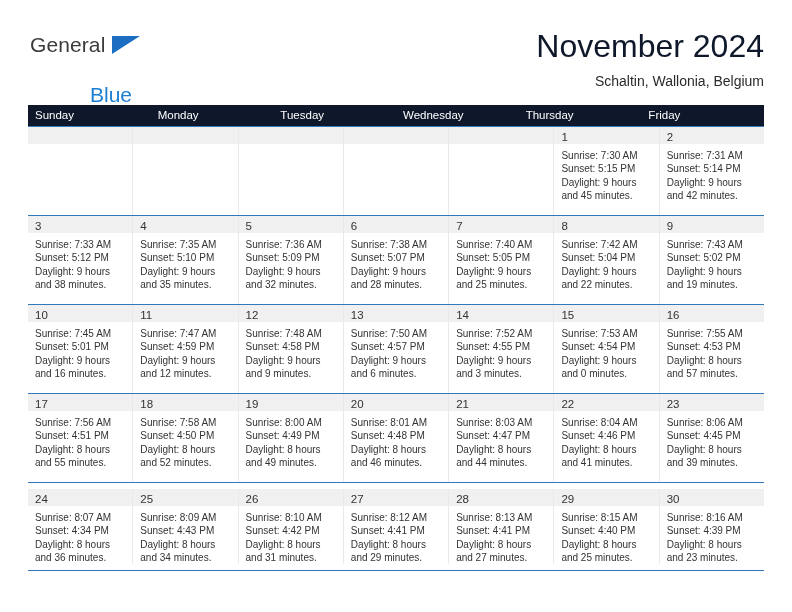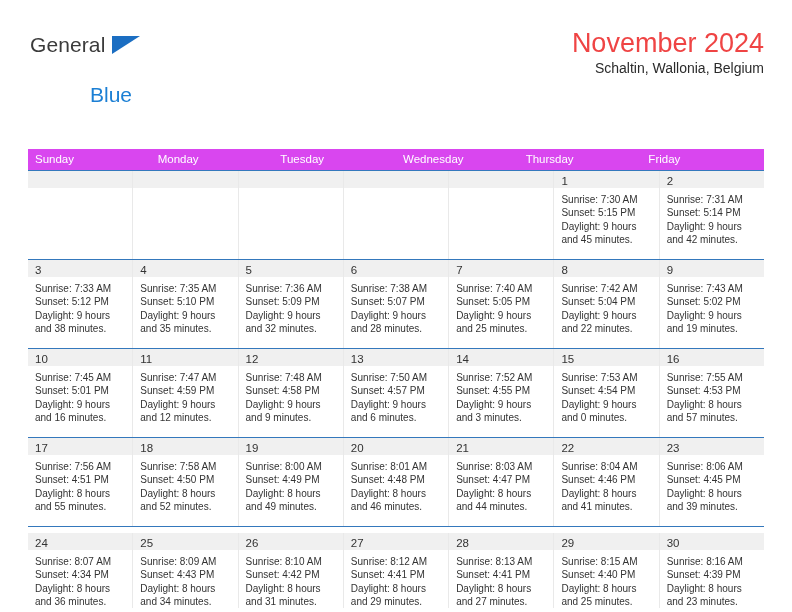--- a/index.html
+++ b/index.html
@@ -68,46 +68,45 @@
     margin-top: 30px;
   }
 
   .title-block {
     position: absolute;
     right: 0;
     top: 0;
     text-align: right;
   }
   .cal-title {
-    font-size: 27px;
-    color: #ef4444;
+    font-size: 32px;
+    color: #0f172a;
     line-height: 1.15;
     white-space: nowrap;
   }
   .cal-subtitle {
-    margin-top: 1px;
+    margin-top: 8px;
     font-size: 14px;
     color: #2b2b2b;
     line-height: 1.15;
     white-space: nowrap;
   }
 
   
   .calendar {
     position: absolute;
     left: 28px;
     top: 105px;
     width: 736px;
   }
 
   .weekday-row {
     display: flex;
-    background: #d946ef;
+    background: #0f172a;
     height: 21px;
-    margin-top: 44px;
   }
   .weekday {
     flex: 1 1 0;
     color: #ffffff;
     font-size: 11.5px;
     line-height: 21px;
     padding-left: 7px;
     box-sizing: border-box;
     white-space: nowrap;
     overflow: hidden;

